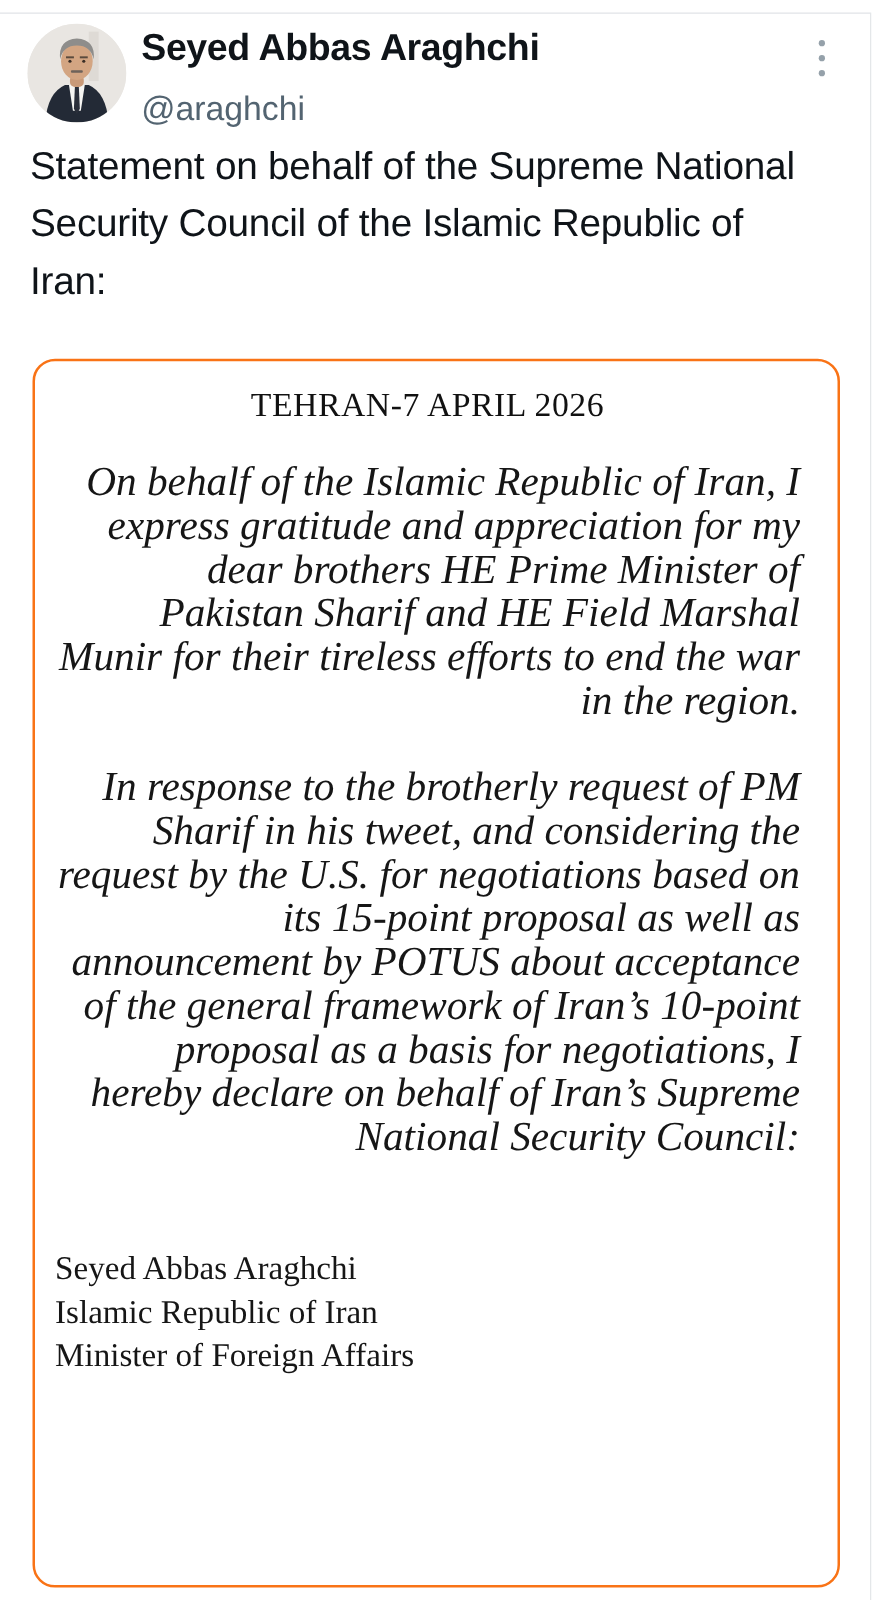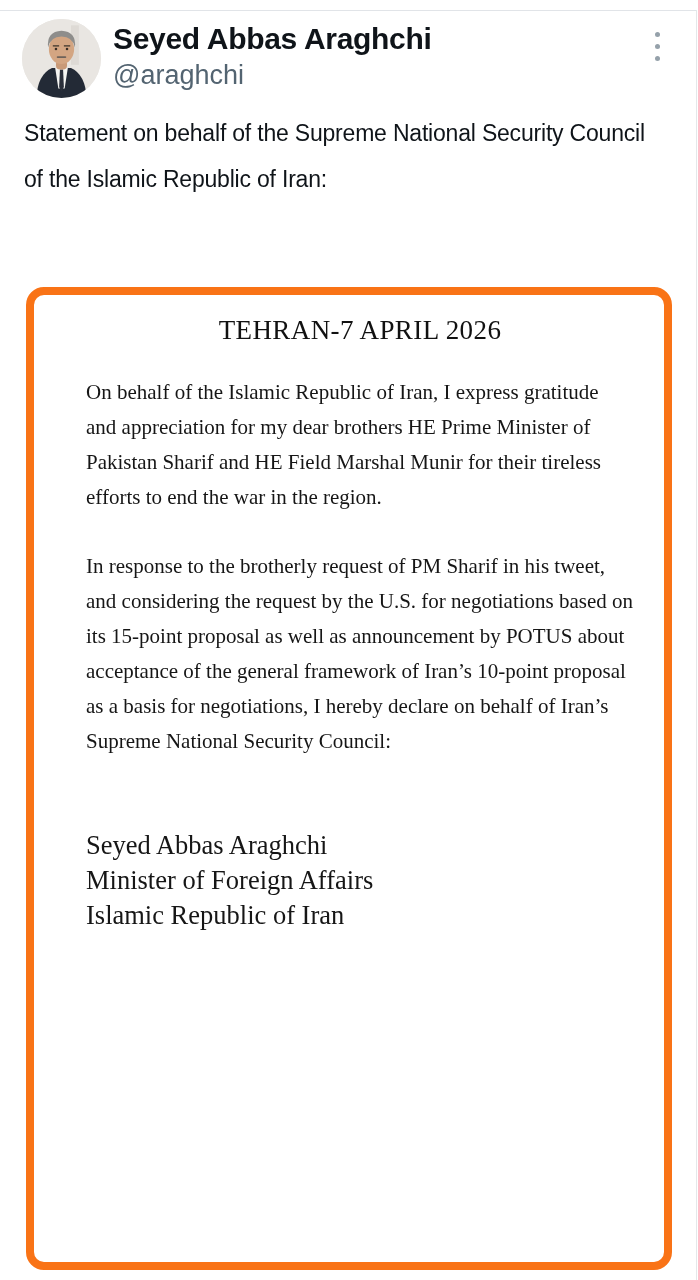--- a/index.html
+++ b/index.html
@@ -29,69 +29,70 @@
     cursor: pointer;
   }
   .avatar svg { display: block; width: 100%; height: 100%; }
 
   .display-name {
     position: absolute; left: 113px; top: 22px;
     font-size: 30px; font-weight: 700; color: #0f1419;
     letter-spacing: -0.3px; cursor: pointer; white-space: nowrap;
   }
   .handle {
-    position: absolute; left: 113px; top: 60px;
+    position: absolute; left: 113px; top: 72px;
     font-size: 27px; font-weight: 400; color: #536471;
     cursor: pointer; white-space: nowrap;
   }
 
   .more-button {
     position: absolute; right: 28px; top: 26px;
     width: 26px; height: 40px;
     display: flex; flex-direction: column;
     align-items: center; justify-content: center; gap: 7px;
     cursor: pointer;
   }
   .more-button i {
     width: 5px; height: 5px; border-radius: 50%;
     background: #95a1aa; display: block;
   }
 
   
   .tweet-text {
     position: absolute; left: 24px; top: 110px;
     width: 628px;
-    font-size: 23px; line-height: 46px;
+    font-size: 31px; line-height: 46px;
     letter-spacing: -0.2px; color: #0f1419;
   }
 
   
   .statement-card {
     position: absolute; left: 26px; top: 287px;
     width: 646px; height: 983px;
     background: #ffffff;
-    border: 8px solid #f97316;
+    border: 2px solid #f97316;
     border-radius: 18px;
     overflow: hidden;
     cursor: pointer;
     font-family: "Liberation Serif", serif;
     color: #161616;
-    padding: 18px 30px 0 52px;
+    padding: 18px 30px 0 16px;
   }
   .dateline {
     text-align: center;
     font-size: 27px; letter-spacing: 0.4px;
     line-height: 35px;
     margin-bottom: 27px;
     color: #111111;
   }
   .statement-card p {
-    font-size: 21px; line-height: 35px;
+    font-size: 33px; line-height: 35px;
     margin-bottom: 34px;
-    text-align: left;
+    text-align: right;
+    font-style: italic;
   }
   .signature {
     margin-top: 69px;
     font-size: 26.5px; line-height: 35px;
   }
 </style>
 </head>
 <body>
 
 <div class="top-divider"></div>
@@ -135,16 +136,16 @@
 </div>
 
 <div class="tweet-text">Statement on behalf of the Supreme National Security Council of the Islamic Republic of Iran:</div>
 
 <div class="statement-card">
   <div class="dateline">TEHRAN-7 APRIL 2026</div>
   <p>On behalf of the Islamic Republic of Iran, I express gratitude and appreciation for my dear brothers HE Prime Minister of Pakistan Sharif and HE Field Marshal Munir for their tireless efforts to end the war in the region.</p>
   <p>In response to the brotherly request of PM Sharif in his tweet, and considering the request by the U.S. for negotiations based on its 15-point proposal as well as announcement by POTUS about acceptance of the general framework of Iran’s 10-point proposal as a basis for negotiations, I hereby declare on behalf of Iran’s Supreme National Security Council:</p>
   <div class="signature">
     <div>Seyed Abbas Araghchi</div>
+    <div>Islamic Republic of Iran</div>
     <div>Minister of Foreign Affairs</div>
-    <div>Islamic Republic of Iran</div>
   </div>
 </div>
 
 </body></html>

